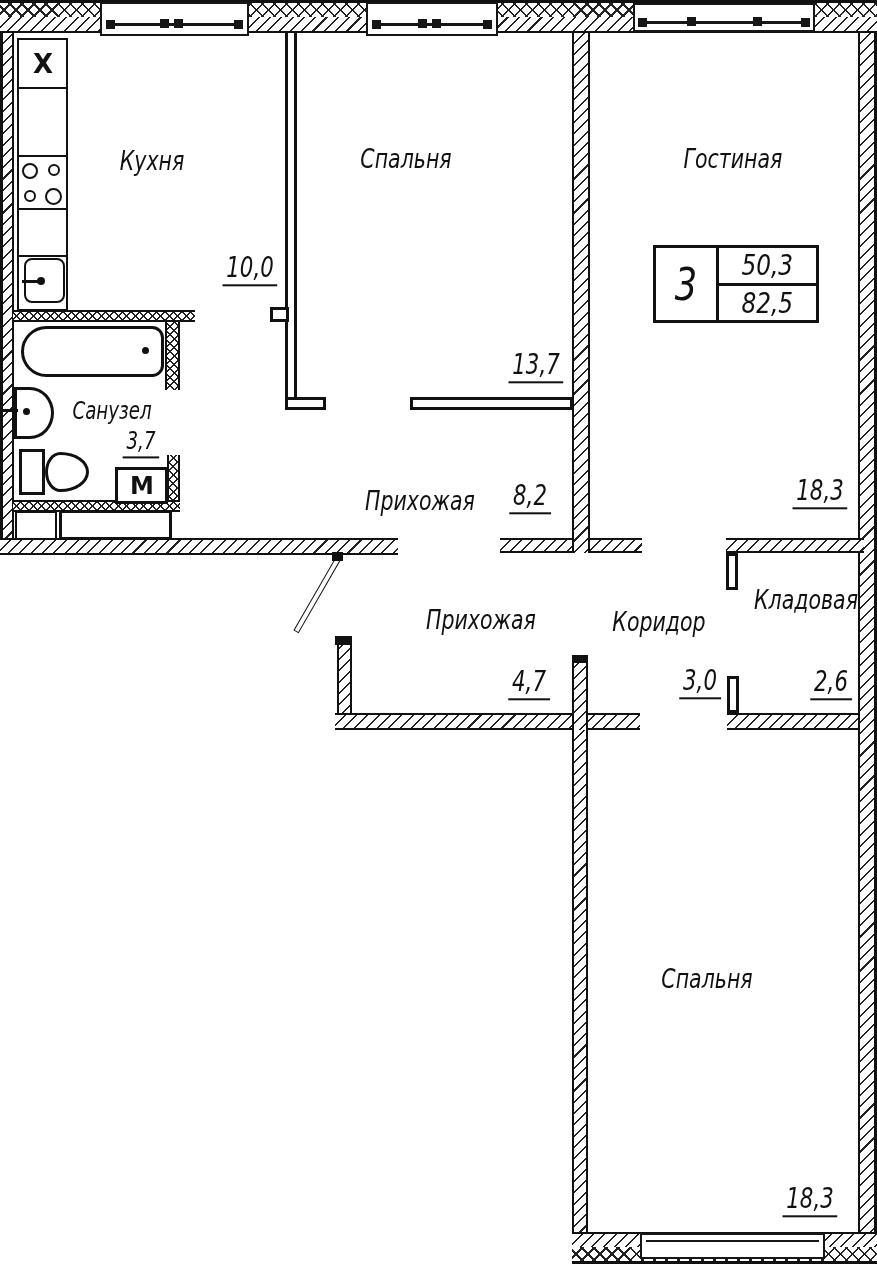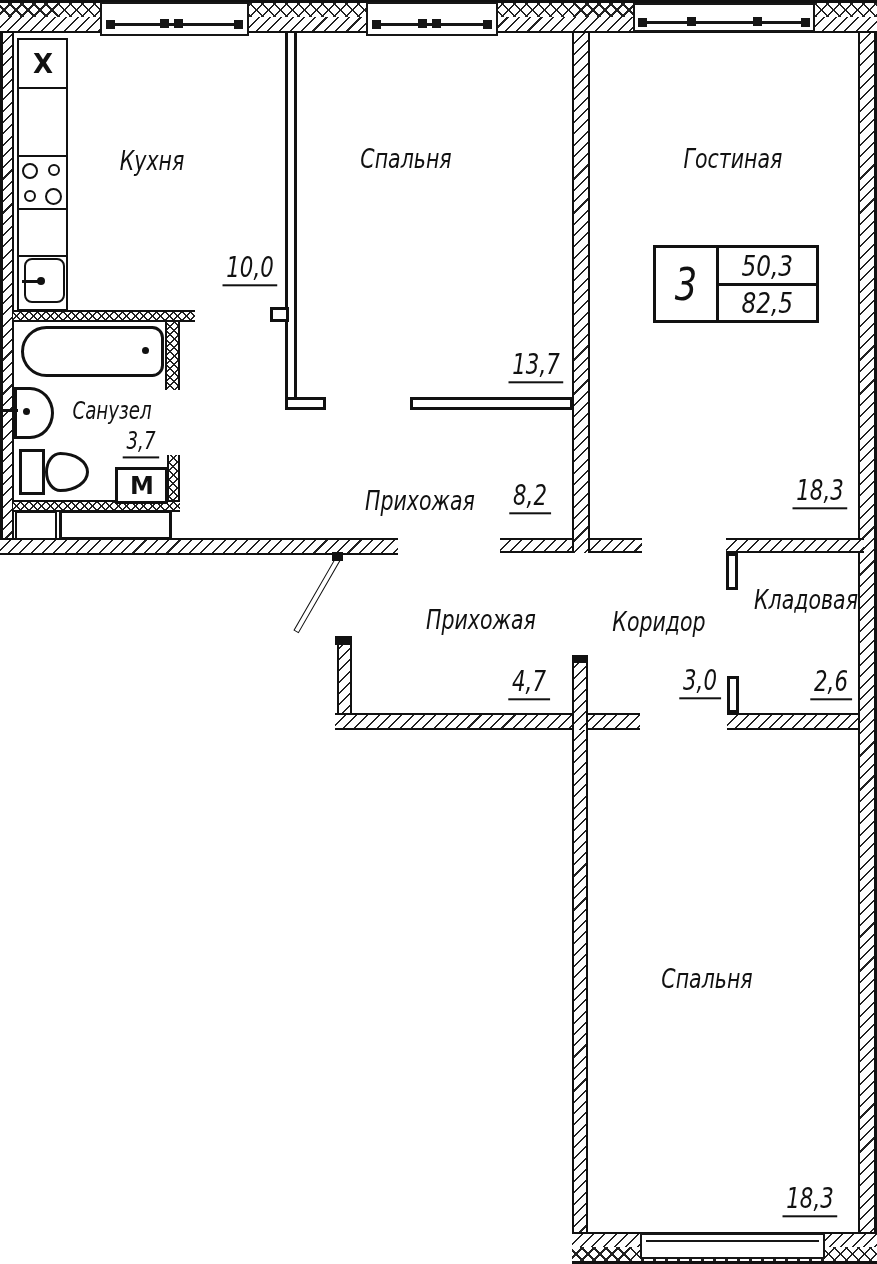--- a/index.html
+++ b/index.html
@@ -30,21 +30,21 @@
        transform:translate(-50%,-50%) scaleX(0.76);border-bottom:2.5px solid #111;
        padding:0 5px 2px;line-height:1.05}
   .sm{font-size:24px}
   .mark{position:absolute;font:bold 26px "DejaVu Sans",sans-serif;transform:translate(-50%,-50%)}
   
   .stamp{position:absolute;left:653px;top:245px;width:160px;height:72px;background:#fff;
          border:3px solid #111;display:flex;z-index:6}
   .stamp-left{width:60px;border-right:3px solid #111;display:flex;align-items:center;justify-content:center;
          font:italic 44px "DejaVu Sans",sans-serif;transform-origin:center;}
   .stamp-right{flex:1;display:flex;flex-direction:column}
-  .stamp-cell{flex:1;display:flex;align-items:flex-end;justify-content:center;
+  .stamp-cell{flex:1;display:flex;align-items:flex-start;justify-content:center;
          font:italic 29px "DejaVu Sans",sans-serif}
   .stamp-cell.top{border-bottom:3px solid #111}
   .cond{transform:scaleX(0.8)}
   .leaf{position:absolute;left:338px;top:556px;width:82px;height:4px;background:#fff;
         border:1.5px solid #111;transform-origin:0 50%;transform:rotate(120deg)}
 </style>
 </head>
 <body>
 
 <div id="plan">

